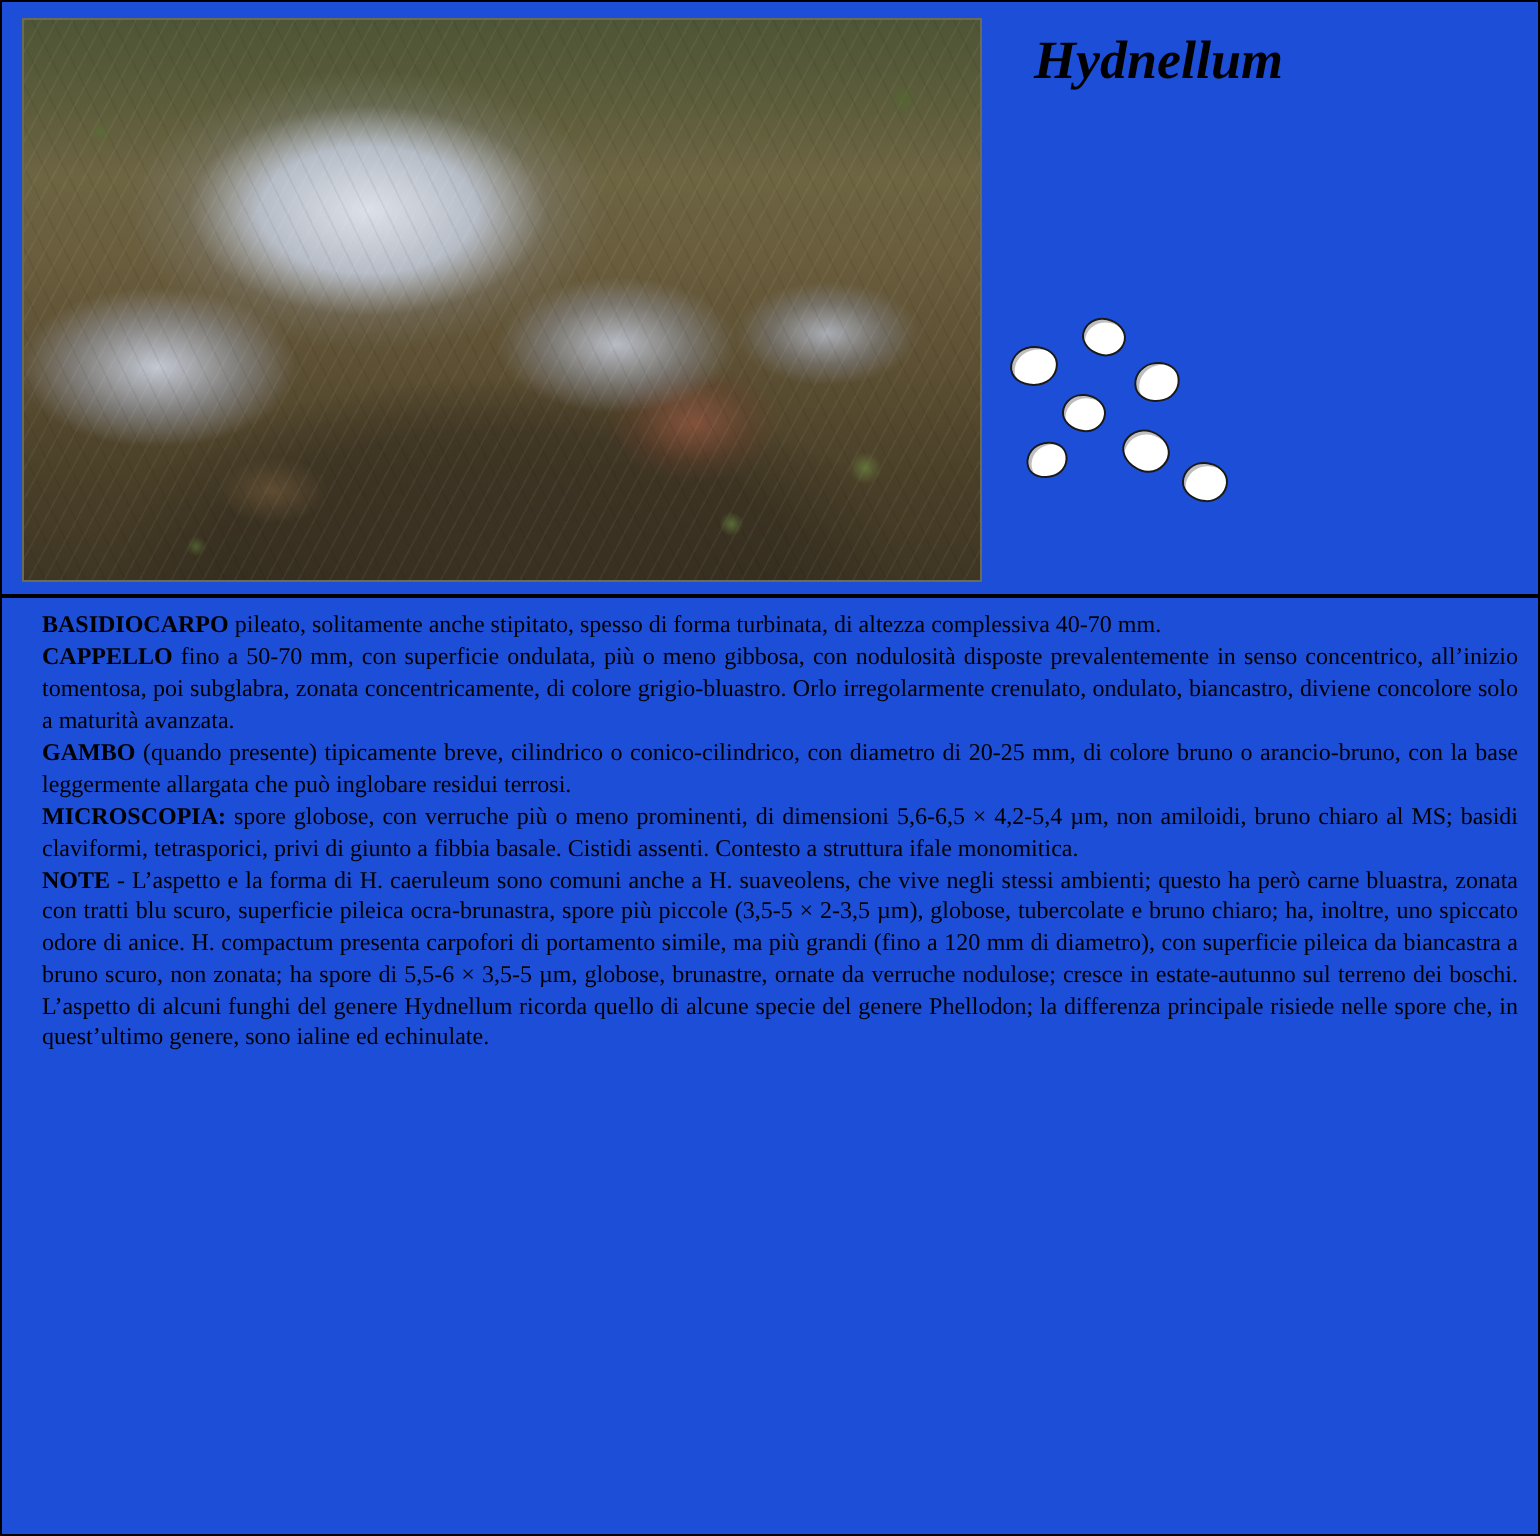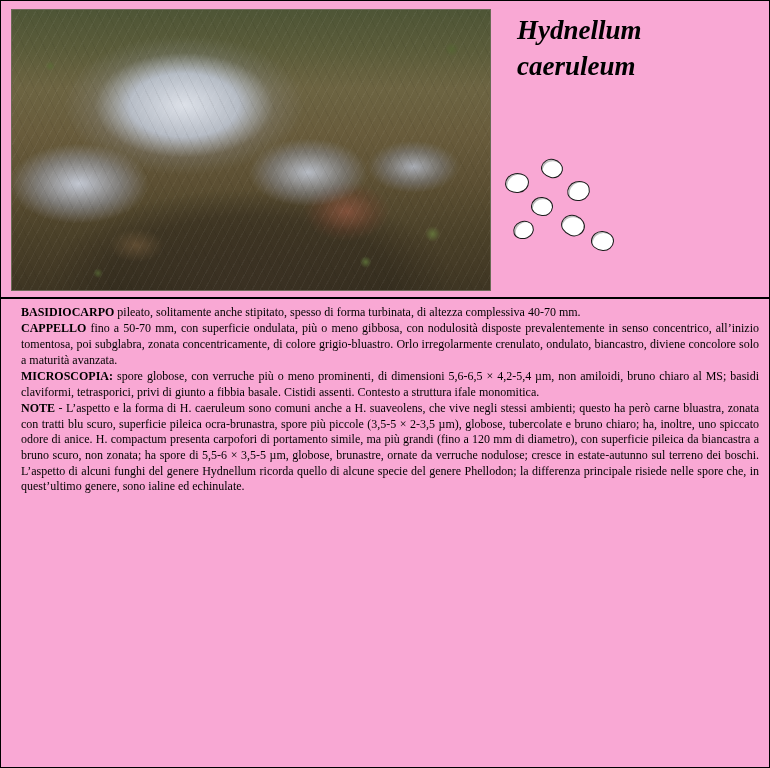--- a/index.html
+++ b/index.html
@@ -13,21 +13,21 @@
     font-family: "Liberation Serif", serif;
     color: #000000;
     overflow: hidden;
   }
   .page {
     width: 770px;
     height: 768px;
     position: relative;
     box-sizing: border-box;
     border: 1px solid #000;
-    background: #f9a8d4;
+    background: #1d4ed8;
   }
   
   .top {
     position: relative;
     height: 298px;
     box-sizing: border-box;
     border-bottom: 2px solid #000;
     padding: 8px 10px 6px 10px;
     display: flex;
     flex-direction: row;
@@ -123,39 +123,39 @@
 
   <div class="top">
 
     <div class="photo-wrap">
       <div class="photo"></div>
     </div>
 
     <div class="title-area">
       <div class="sp-title">
         <div>Hydnellum</div>
-        <div>caeruleum</div>
       </div>
       <div class="spore-plate">
           <div class="spore" style="left: 0px; top: 14px; width: 22px; height: 18px; transform: rotate(-8deg); box-shadow: rgba(0, 0, 0, 0.25) 2px 2px 0px -1px inset;"></div>
           <div class="spore" style="left: 36px; top: 0px; width: 20px; height: 17px; transform: rotate(12deg); box-shadow: rgba(0, 0, 0, 0.25) 2px 2px 0px -1px inset;"></div>
           <div class="spore" style="left: 62px; top: 22px; width: 21px; height: 18px; transform: rotate(-15deg); box-shadow: rgba(0, 0, 0, 0.25) 2px 2px 0px -1px inset;"></div>
           <div class="spore" style="left: 26px; top: 38px; width: 20px; height: 17px; transform: rotate(6deg); box-shadow: rgba(0, 0, 0, 0.25) 2px 2px 0px -1px inset;"></div>
           <div class="spore" style="left: 56px; top: 56px; width: 22px; height: 19px; transform: rotate(20deg); box-shadow: rgba(0, 0, 0, 0.25) 2px 2px 0px -1px inset;"></div>
           <div class="spore" style="left: 8px; top: 62px; width: 19px; height: 16px; transform: rotate(-20deg); box-shadow: rgba(0, 0, 0, 0.25) 2px 2px 0px -1px inset;"></div>
           <div class="spore" style="left: 86px; top: 72px; width: 21px; height: 18px; transform: rotate(4deg); box-shadow: rgba(0, 0, 0, 0.25) 2px 2px 0px -1px inset;"></div>
         </div>
     </div>
 
   </div>
 
   <div class="body-text">
     <div>
         <p><span class="lead">BASIDIOCARPO</span><span> pileato, solitamente anche stipitato, spesso di forma turbinata, di altezza complessiva 40-70 mm.</span></p>
         <p><span class="lead">CAPPELLO</span><span> fino a 50-70 mm, con superficie ondulata, più o meno gibbosa, con nodulosità disposte prevalentemente in senso concentrico, all’inizio tomentosa, poi subglabra, zonata concentricamente, di colore grigio-bluastro. Orlo irregolarmente crenulato, ondulato, biancastro, diviene concolore solo a maturità avanzata.</span></p>
+        <p><span class="lead">GAMBO</span><span> (quando presente) tipicamente breve, cilindrico o conico-cilindrico, con diametro di 20-25 mm, di colore bruno o arancio-bruno, con la base leggermente allargata che può inglobare residui terrosi.</span></p>
         <p><span class="lead">MICROSCOPIA:</span><span> spore globose, con verruche più o meno prominenti, di dimensioni 5,6-6,5 × 4,2-5,4 µm, non amiloidi, bruno chiaro al MS; basidi claviformi, tetrasporici, privi di giunto a fibbia basale. Cistidi assenti. Contesto a struttura ifale monomitica.</span></p>
       </div>
     <p>
       <span class="lead">NOTE</span><span><span> - L’aspetto e la forma di </span><span class="it">H. caeruleum</span><span> sono comuni anche a </span><span class="it">H. suaveolens</span><span>, che vive negli stessi ambienti; questo ha però carne bluastra, zonata con tratti blu scuro, superficie pileica ocra-brunastra, spore più piccole (3,5-5 × 2-3,5 µm), globose, tubercolate e bruno chiaro; ha, inoltre, uno spiccato odore di anice. </span><span class="it">H. compactum</span><span> presenta carpofori di portamento simile, ma più grandi (fino a 120 mm di diametro), con superficie pileica da biancastra a bruno scuro, non zonata; ha spore di 5,5-6 × 3,5-5 µm, globose, brunastre, ornate da verruche nodulose; cresce in estate-autunno sul terreno dei boschi. L’aspetto di alcuni funghi del genere </span><span class="it">Hydnellum</span><span> ricorda quello di alcune specie del genere </span><span class="it">Phellodon</span><span>; la differenza principale risiede nelle spore che, in quest’ultimo genere, sono ialine ed echinulate.</span></span>
     </p>
   </div>
 
 </div>
 
 </body></html>

